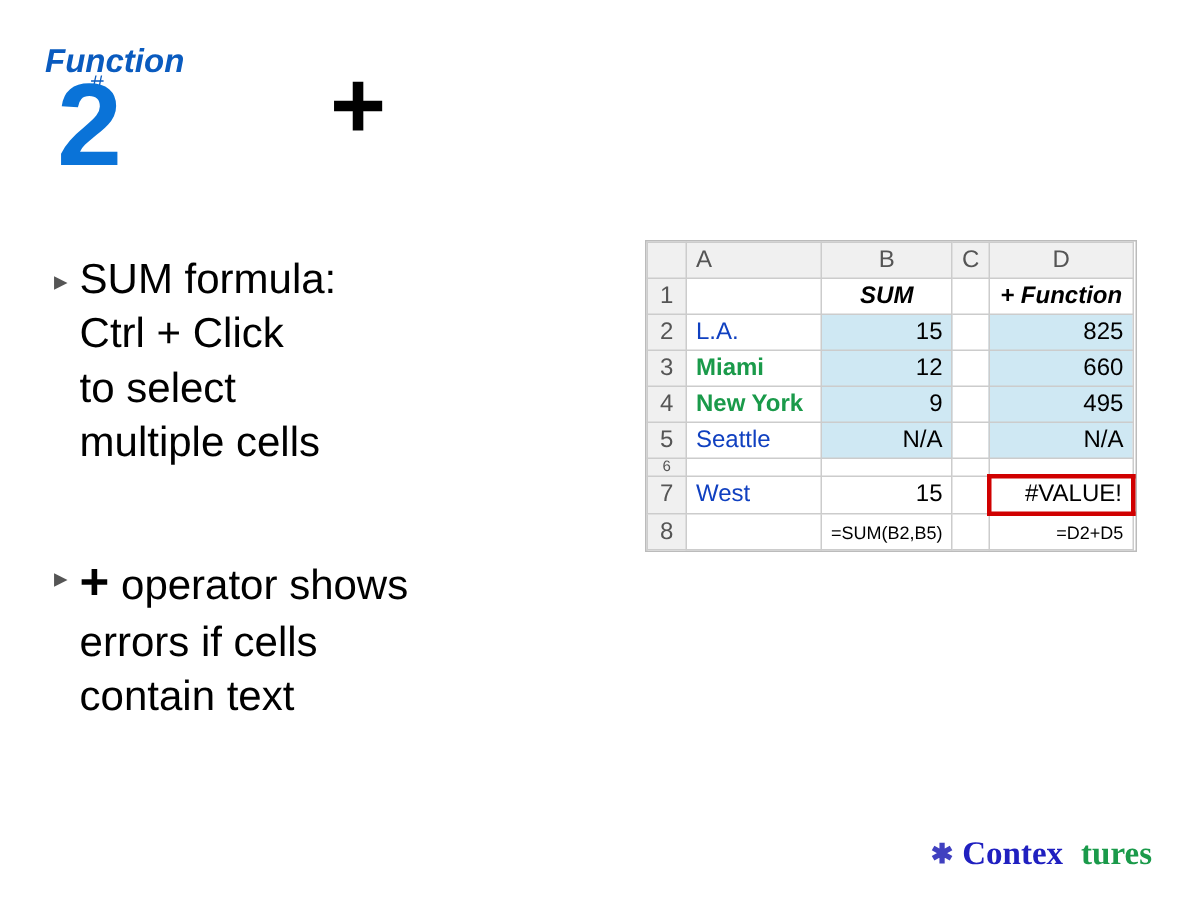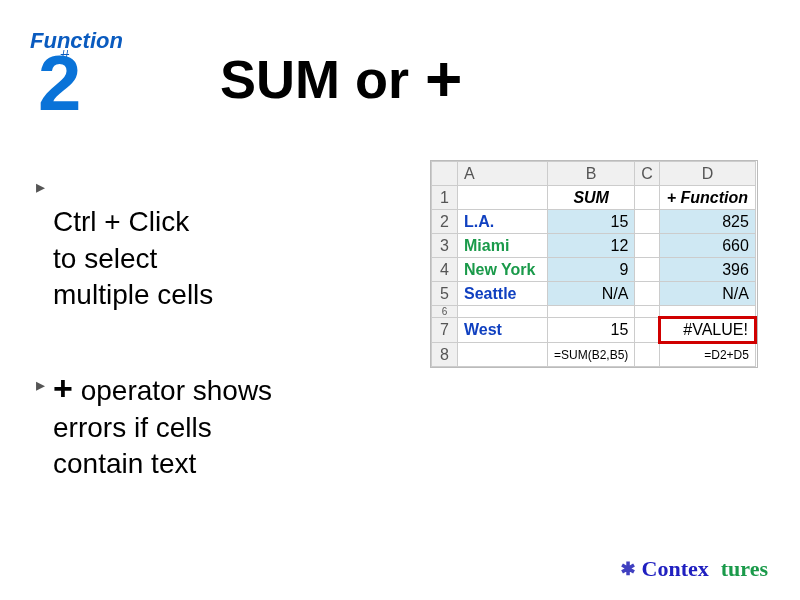--- a/index.html
+++ b/index.html
@@ -58,21 +58,21 @@
   }
   .rowhead {
     background: #f0f0f0; color: #555; text-align: center !important;
     width: 26px;
   }
   .colA { width: 90px; text-align: left !important; }
   .colB { width: 58px; }
   .colC { width: 18px; }
   .colD { width: 96px; }
   .hdr { font-weight: 700; text-align: center !important; color: #000; font-style: italic; }
-  .city-blue { color: #1040c0; font-weight: 700; text-align: left !important; }
+  .city-blue { color: #1040c0; font-weight: 400; text-align: left !important; }
   .city-green { color: #1a9a4a; font-weight: 700; text-align: left !important; margin-left: 29px; }
   .lightcell { background: #cfe8f3; }
   .row6 td { height: 8px; padding: 0; font-size: 10px; }
   .formula { font-size: 12px; text-align: right; margin-left: 12px; }
   .err-box {
     border: 3px solid #d00000 !important;
     font-weight: 400;
   }
   .brand {
     position: absolute; bottom: 18px; right: 32px;
@@ -85,29 +85,28 @@
   .brand .t2 { color: #1a9a4a; margin-left: 12px; }
 </style>
 </head>
 <body>
 
 <div class="header-label">Function</div>
 <div class="header-hash">#</div>
 <div class="header-num">2</div>
 
 <div class="title">
-  <span>SUM or</span>
   <span class="big-plus">+</span>
 </div>
 
 <div class="bullets">
   <div class="bullet">
     <span class="arrow">▸</span>
     <div>
-      <br>
+      <span>SUM formula:</span><br>
       <span>Ctrl + Click</span><br>
       <span>to select</span><br>
       <span>multiple cells</span>
     </div>
   </div>
   <div class="bullet">
     <span class="arrow">▸</span>
     <div>
       <span class="inline-plus">+</span><span> operator shows</span><br>
       <span>errors if cells</span><br>
@@ -145,21 +144,21 @@
     <td class="colA city-green">Miami</td>
     <td class="colB lightcell">12</td>
     <td class="colC"></td>
     <td class="colD lightcell">660</td>
   </tr>
   <tr>
     <td class="rowhead">4</td>
     <td class="colA city-green">New York</td>
     <td class="colB lightcell">9</td>
     <td class="colC"></td>
-    <td class="colD lightcell">396</td>
+    <td class="colD lightcell">495</td>
   </tr>
   <tr>
     <td class="rowhead">5</td>
     <td class="colA city-blue">Seattle</td>
     <td class="colB lightcell">N/A</td>
     <td class="colC"></td>
     <td class="colD lightcell">N/A</td>
   </tr>
   <tr class="row6">
     <td class="rowhead">6</td>

